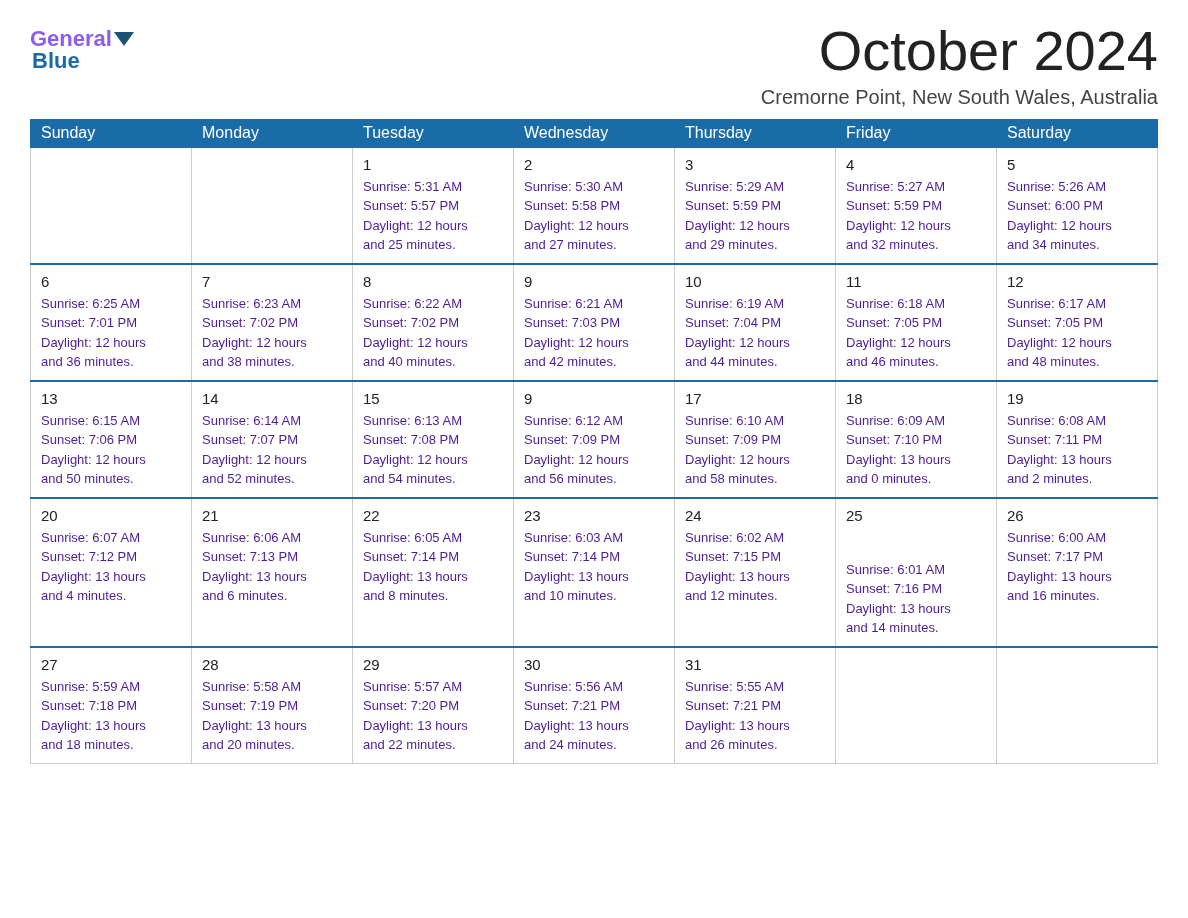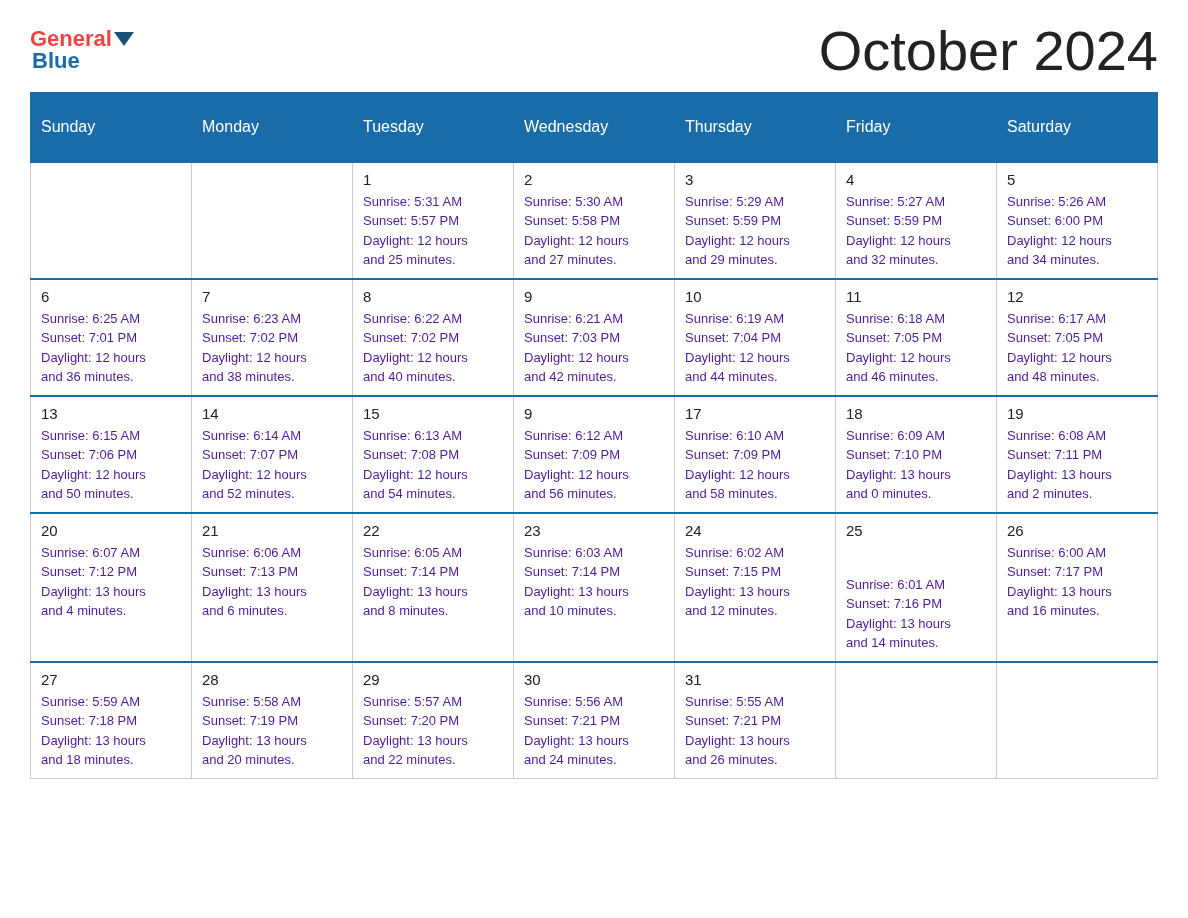--- a/index.html
+++ b/index.html
@@ -23,21 +23,21 @@
       align-items: flex-start;
       padding-top: 6px;
     }
     .logo-text {
       display: flex;
       align-items: center;
       font-size: 22px;
       font-weight: bold;
       color: #222;
     }
-    .logo-general { color: #ef4444; }
+    .logo-general { color: #8b5cf6; }
     .logo-arrow {
       display: inline-block;
       width: 0;
       height: 0;
       border-left: 10px solid transparent;
       border-right: 10px solid transparent;
       border-top: 14px solid #1a5276;
       margin: 0 2px;
       vertical-align: middle;
     }
@@ -54,21 +54,21 @@
       margin-top: 4px;
     }
     .calendar {
       width: 100%;
       border-collapse: collapse;
       margin-top: 10px;
     }
     .calendar th {
       background: #1a6ca8;
       color: #fff;
-      padding: 25px 10px;
+      padding: 4px 10px;
       font-size: 16px;
       font-weight: normal;
       text-align: left;
       border: 1px solid #1a6ca8;
     }
     .calendar td {
       vertical-align: top;
       padding: 8px 10px;
       border: 1px solid #ccc;
       border-top: 2px solid #1a6ca8;
@@ -109,20 +109,21 @@
 <div class="header">
   <div class="logo">
     <div class="logo-text">
       <span class="logo-general">General</span>
       <span class="logo-arrow"></span>
     </div>
     <div class="logo-line2">Blue</div>
   </div>
   <div class="title-section">
     <div class="month-title">October 2024</div>
+    <div class="location-title">Cremorne Point, New South Wales, Australia</div>
   </div>
 </div>
 
 <table class="calendar">
   <thead>
     <tr>
     <th>Sunday</th>
         <th>Monday</th>
         <th>Tuesday</th>
         <th>Wednesday</th>

